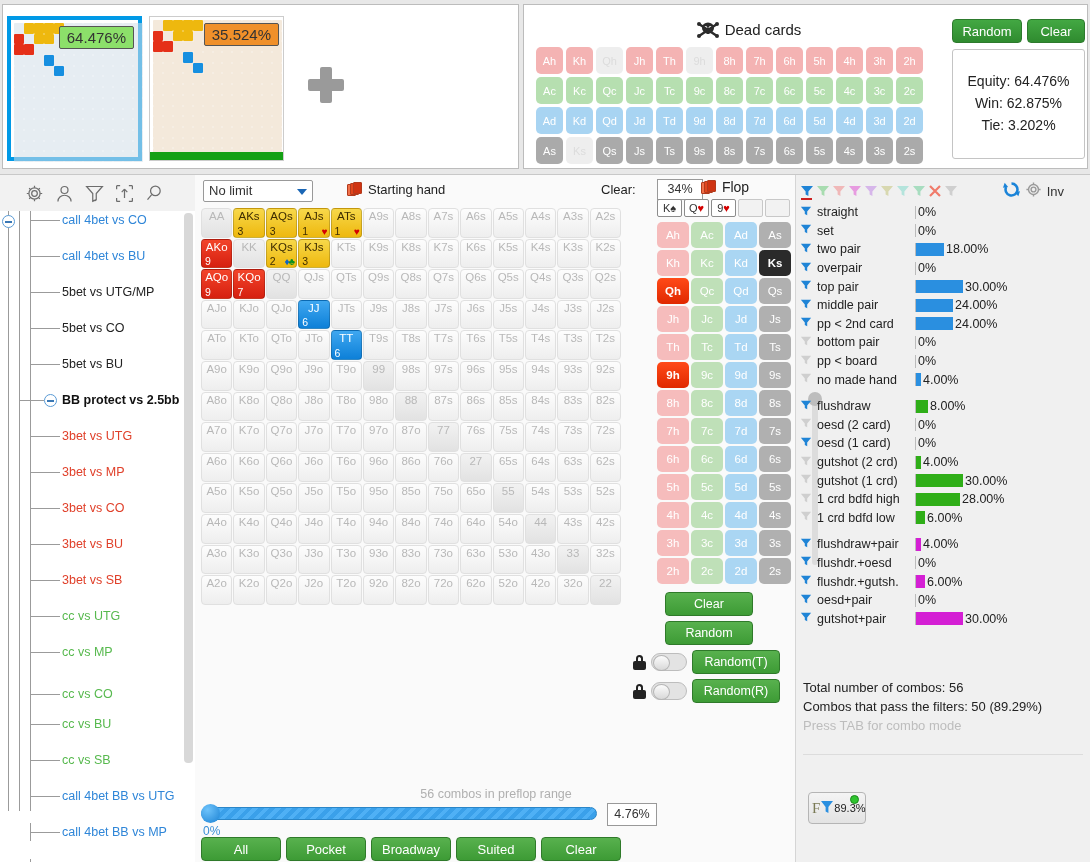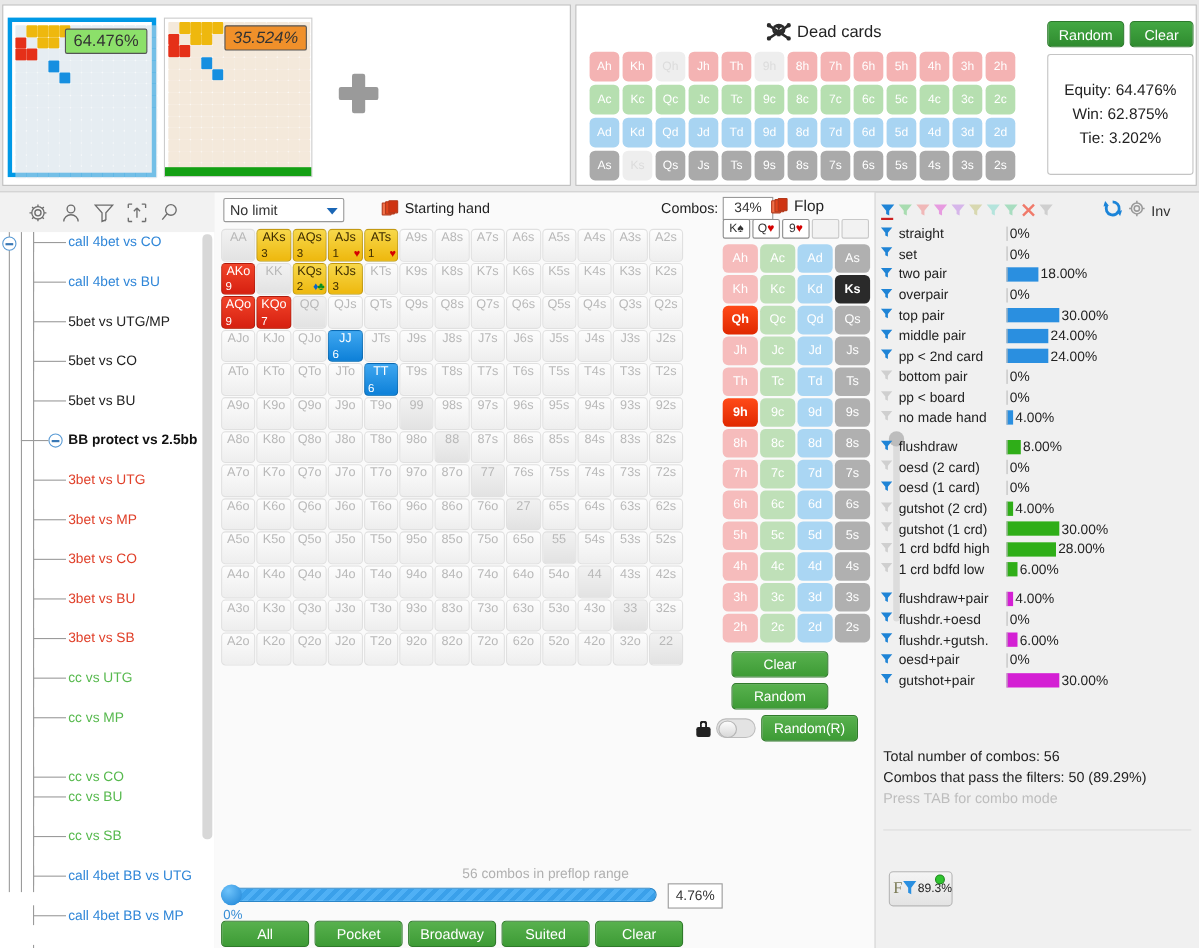--- a/index.html
+++ b/index.html
@@ -615,21 +615,21 @@
           <i style="background: rgba(235, 215, 190, 0.55);"></i>
           <i style="background: rgba(235, 215, 190, 0.55);"></i>
           <i style="background: rgba(235, 215, 190, 0.55);"></i>
           <i style="background: rgba(235, 215, 190, 0.55);"></i>
           <i style="background: rgba(235, 215, 190, 0.55);"></i>
           <i style="background: rgba(235, 215, 190, 0.55);"></i>
           <i style="background: rgba(235, 215, 190, 0.55);"></i>
           <i style="background: rgba(235, 215, 190, 0.55);"></i>
           <i style="background: rgba(235, 215, 190, 0.55);"></i>
         </div>
-      <div class="pct-badge" style="background:#f0902a;font-style:italic;">35.524%</div>
+      <div class="pct-badge" style="background:#f0902a;">35.524%</div>
       <div class="bottombar-green"></div>
     </div>
     <div id="plus-btn"></div>
   </div>
 
   <div id="dead-panel">
     <div id="dead-title">
       <span class="skull">
         <svg width="22" height="16" viewBox="0 0 22 16">
           <ellipse cx="11" cy="6" rx="6" ry="5.5" fill="#2b2b2b"></ellipse>
@@ -817,21 +817,21 @@
         <div class="tnode" style="top: 198px;">
           <div class="twig"></div>
           <div class="tvert"></div>
           <span class="lbl c-green">cc vs UTG</span>
         </div>
         <div class="tnode" style="top: 216px;">
           <div class="twig"></div>
           <div class="tvert"></div>
           <span class="lbl c-green">cc vs MP</span>
         </div>
-        <div class="tnode" style="top: 252px;">
+        <div class="tnode" style="top: 240px;">
           <div class="twig"></div>
           <div class="tvert"></div>
           <span class="lbl c-green">cc vs CO</span>
         </div>
         <div class="tnode" style="top: 252px;">
           <div class="twig"></div>
           <div class="tvert"></div>
           <span class="lbl c-green">cc vs BU</span>
         </div>
         <div class="tnode" style="top: 270px;">
@@ -860,21 +860,21 @@
 
 <div id="center">
   <div id="ctoolbar">
     <div id="limit-sel">
       <span>No limit</span>
       <span class="car"></span>
     </div>
     <div id="sh-label">
       <span class="mini-cards"><i></i><i></i><i></i></span><span>Starting hand</span>
     </div>
-    <div id="wt-label">Combos:</div>
+    <div id="wt-label">Clear:</div>
     <div id="wt-val">34%</div>
   </div>
 
   <div id="matrix">
       <div class="cell pair">
         <span class="nm">AA</span>
       </div>
       <div class="cell sel y">
         <span class="nm">AKs</span>
         <span class="ct">3</span>
@@ -1496,20 +1496,28 @@
     </div>
   <div id="flop-buttons">
       <div class="fbtn">Clear</div>
       <div class="fbtn">Random</div>
       <div class="lockrow">
         <div class="lock">
           <span class="shack"></span>
           <span class="body"></span>
         </div>
         <div class="tg"></div>
+        <div class="fbtn">Random(T)</div>
+      </div>
+      <div class="lockrow">
+        <div class="lock">
+          <span class="shack"></span>
+          <span class="body"></span>
+        </div>
+        <div class="tg"></div>
         <div class="fbtn">Random(R)</div>
       </div>
     </div>
 </div>
 
 <div id="filters">
   <div id="ficons">
       <div class="funnel">
         <svg width="14" height="14" viewBox="0 0 14 14">
           <path d="M1 2h12l-4.6 5.6V12L5.6 10.6V7.6z" fill="#1f84d6"></path>

